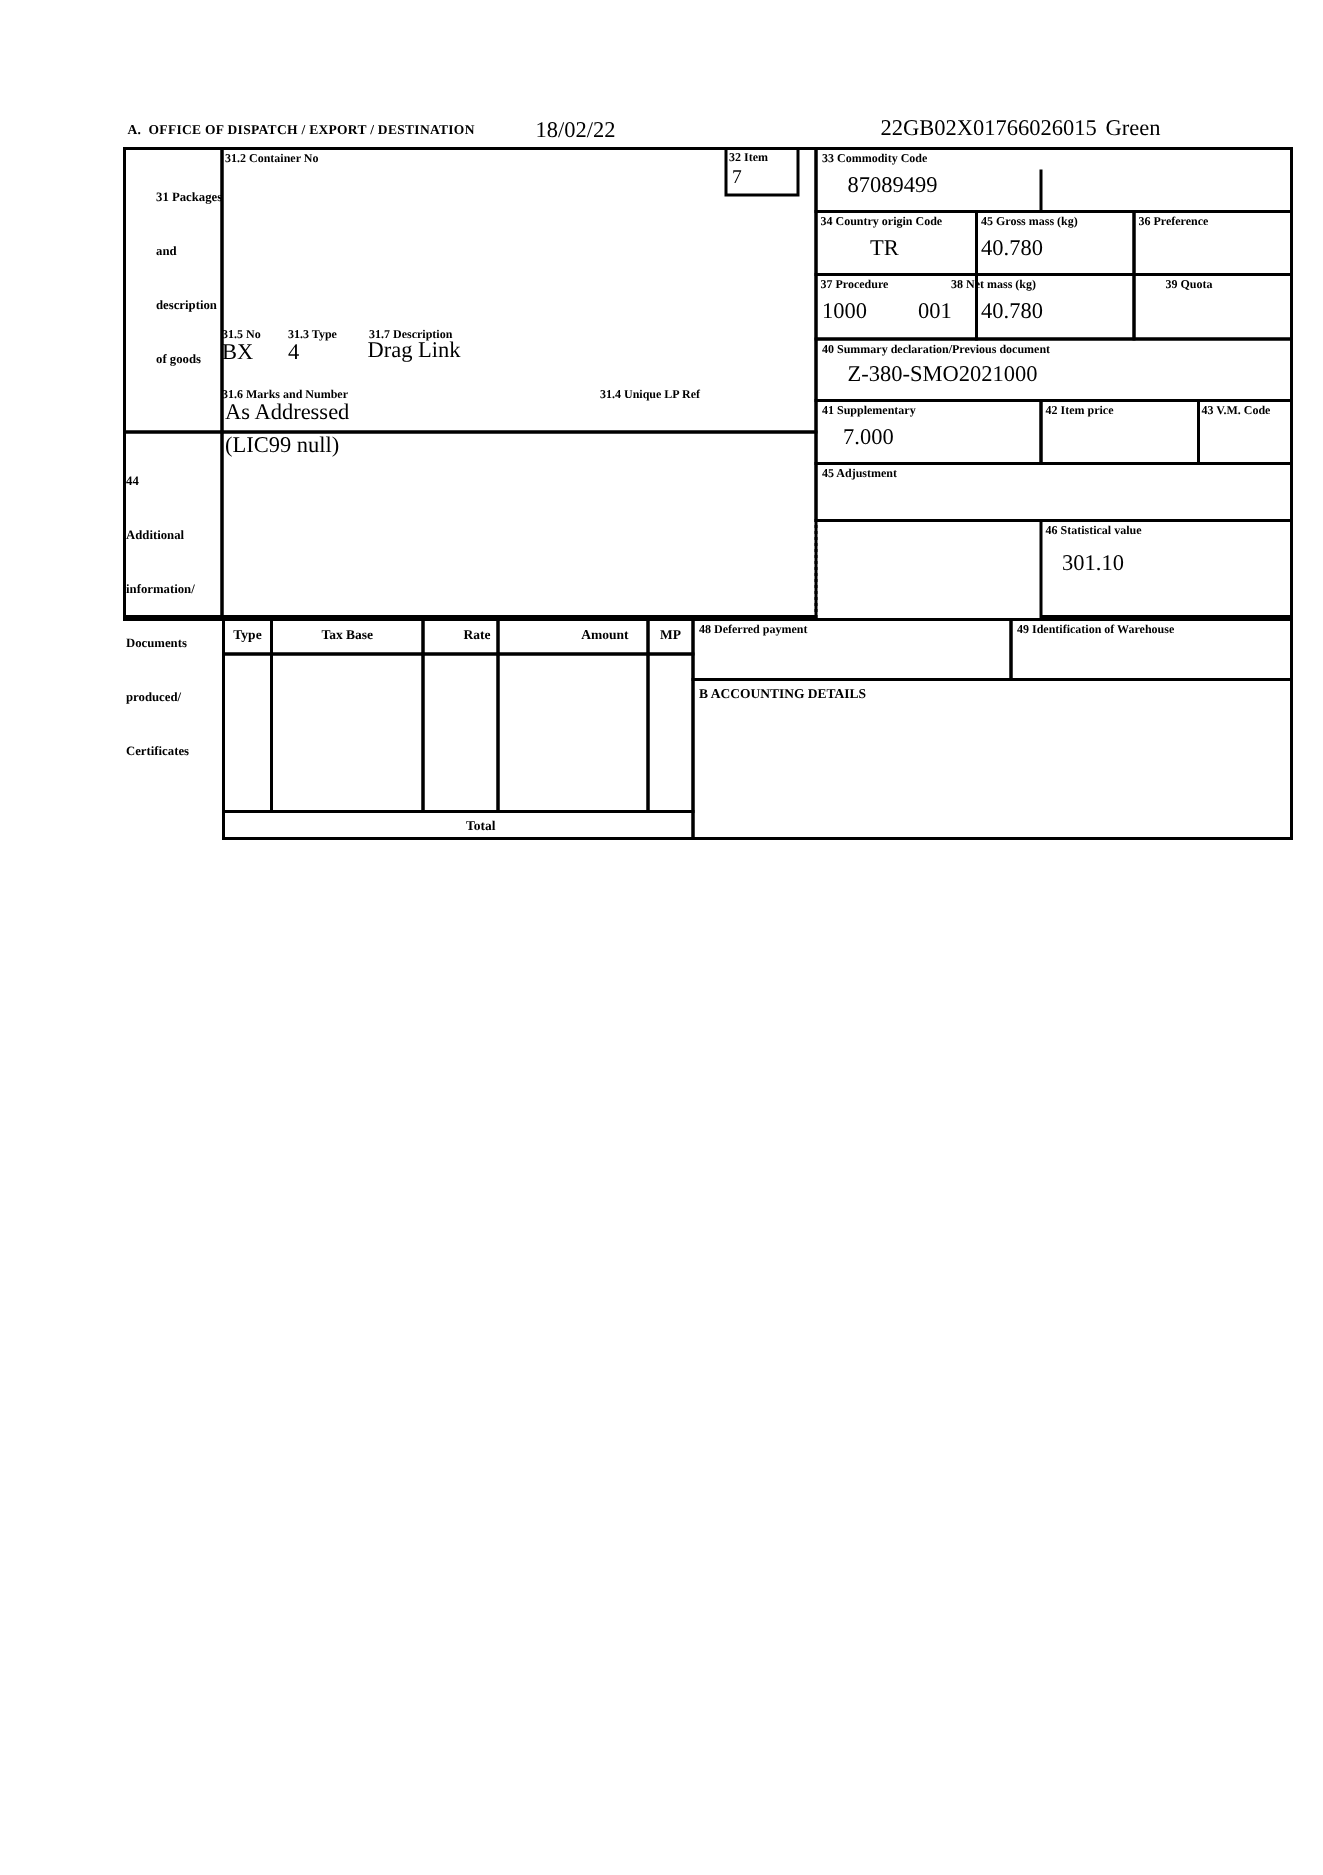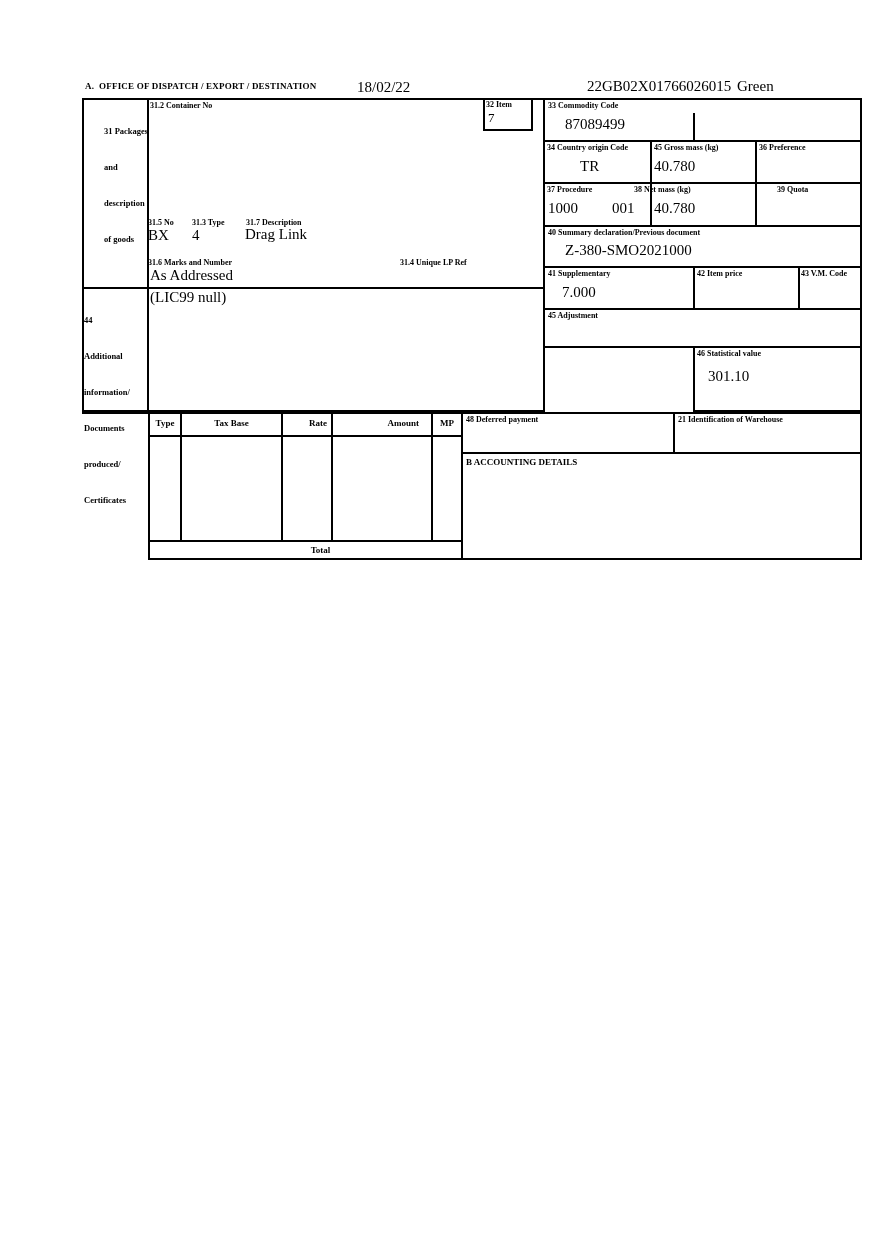--- a/index.html
+++ b/index.html
@@ -166,18 +166,18 @@
   <div class="box" style="left:281px;top:435px;width:52px;height:107px;"></div>
   <div class="box" style="left:331px;top:435px;width:102px;height:107px;"></div>
   <div class="box" style="left:431px;top:435px;width:32px;height:107px;"></div>
 
   <div class="box" style="left:148px;top:540px;width:315px;height:20px;"></div>
   <div class="th center" style="left:148px;top:545px;width:315px;padding-left:30px;">Total</div>
 
   <div class="box" style="left:461px;top:412px;width:214px;height:42px;"></div>
   <div class="box" style="left:673px;top:412px;width:189px;height:42px;"></div>
   <div class="lbl" style="left:466px;top:415px;">48 Deferred payment</div>
-  <div class="lbl" style="left:678px;top:415px;">21 Identification of Warehouse</div>
+  <div class="lbl" style="left:678px;top:415px;">49 Identification of Warehouse</div>
 
   <div class="box" style="left:461px;top:452px;width:401px;height:108px;"></div>
   <div class="lbl" style="left:466px;top:458px;font-size:9px;">B ACCOUNTING DETAILS</div>
 
 </div>
 
 </body></html>

